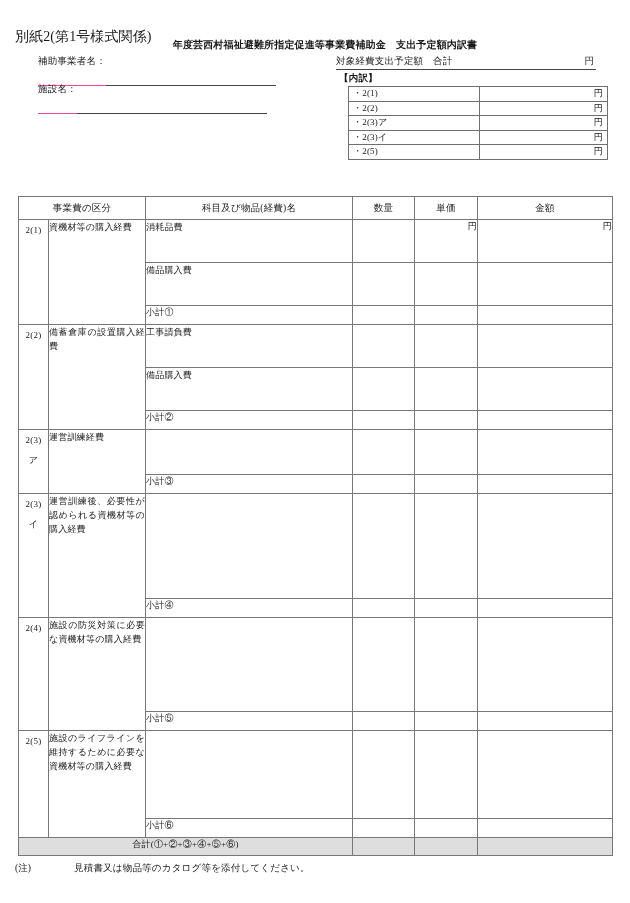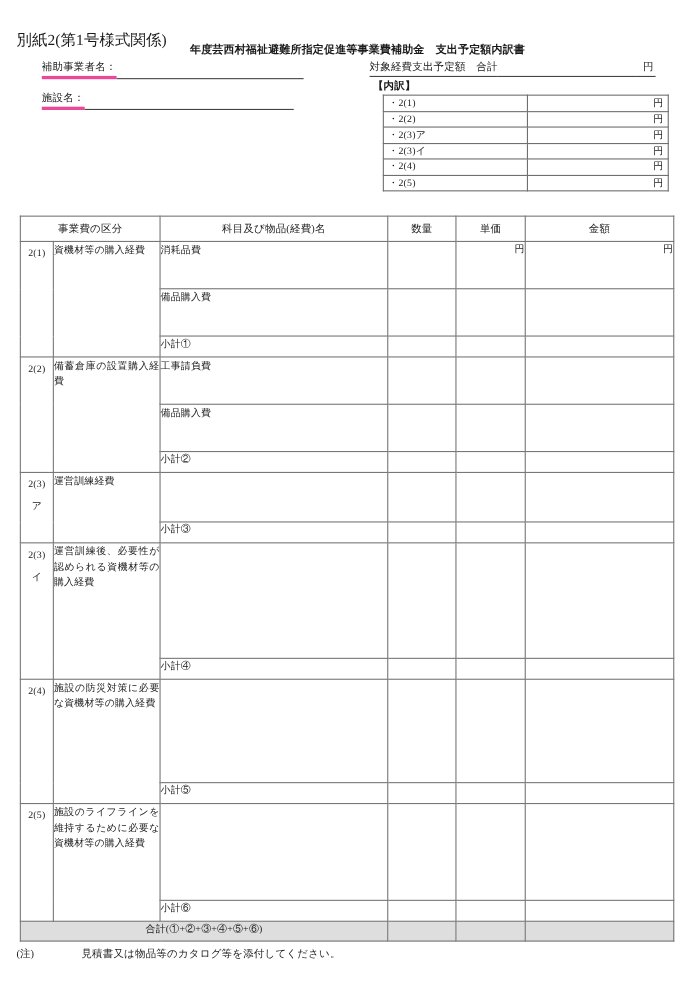--- a/index.html
+++ b/index.html
@@ -48,22 +48,22 @@
 
   
   .field-row {
     position: absolute;
     display: flex;
     align-items: flex-end;
     white-space: nowrap;
   }
   .field-row .f-label {
     font-size: 9.5px;
-    border-bottom: 3px solid #ec4899;
-    padding-bottom: 1px;
+    border-bottom: 1px solid #ec4899;
+    padding-bottom: 17px;
     letter-spacing: 0.2px;
   }
   .field-row .f-blank {
     border-bottom: 1px solid #444;
     height: 12px;
     display: inline-block;
   }
   #field-business { left: 38px; top: 55px; }
   #field-business .f-blank { width: 170px; }
   #field-facility { left: 38px; top: 83px; }
@@ -256,24 +256,20 @@
       <tr>
         <td class="bd-name">・2(2)</td>
         <td class="bd-val">円</td>
       </tr>
       <tr>
         <td class="bd-name">・2(3)ア</td>
         <td class="bd-val">円</td>
       </tr>
       <tr>
         <td class="bd-name">・2(3)イ</td>
-        <td class="bd-val">円</td>
-      </tr>
-      <tr>
-        <td class="bd-name">・2(4)</td>
         <td class="bd-val">円</td>
       </tr>
       <tr>
         <td class="bd-name">・2(5)</td>
         <td class="bd-val">円</td>
       </tr>
     </tbody>
   </table>
 
   <table class="main">

